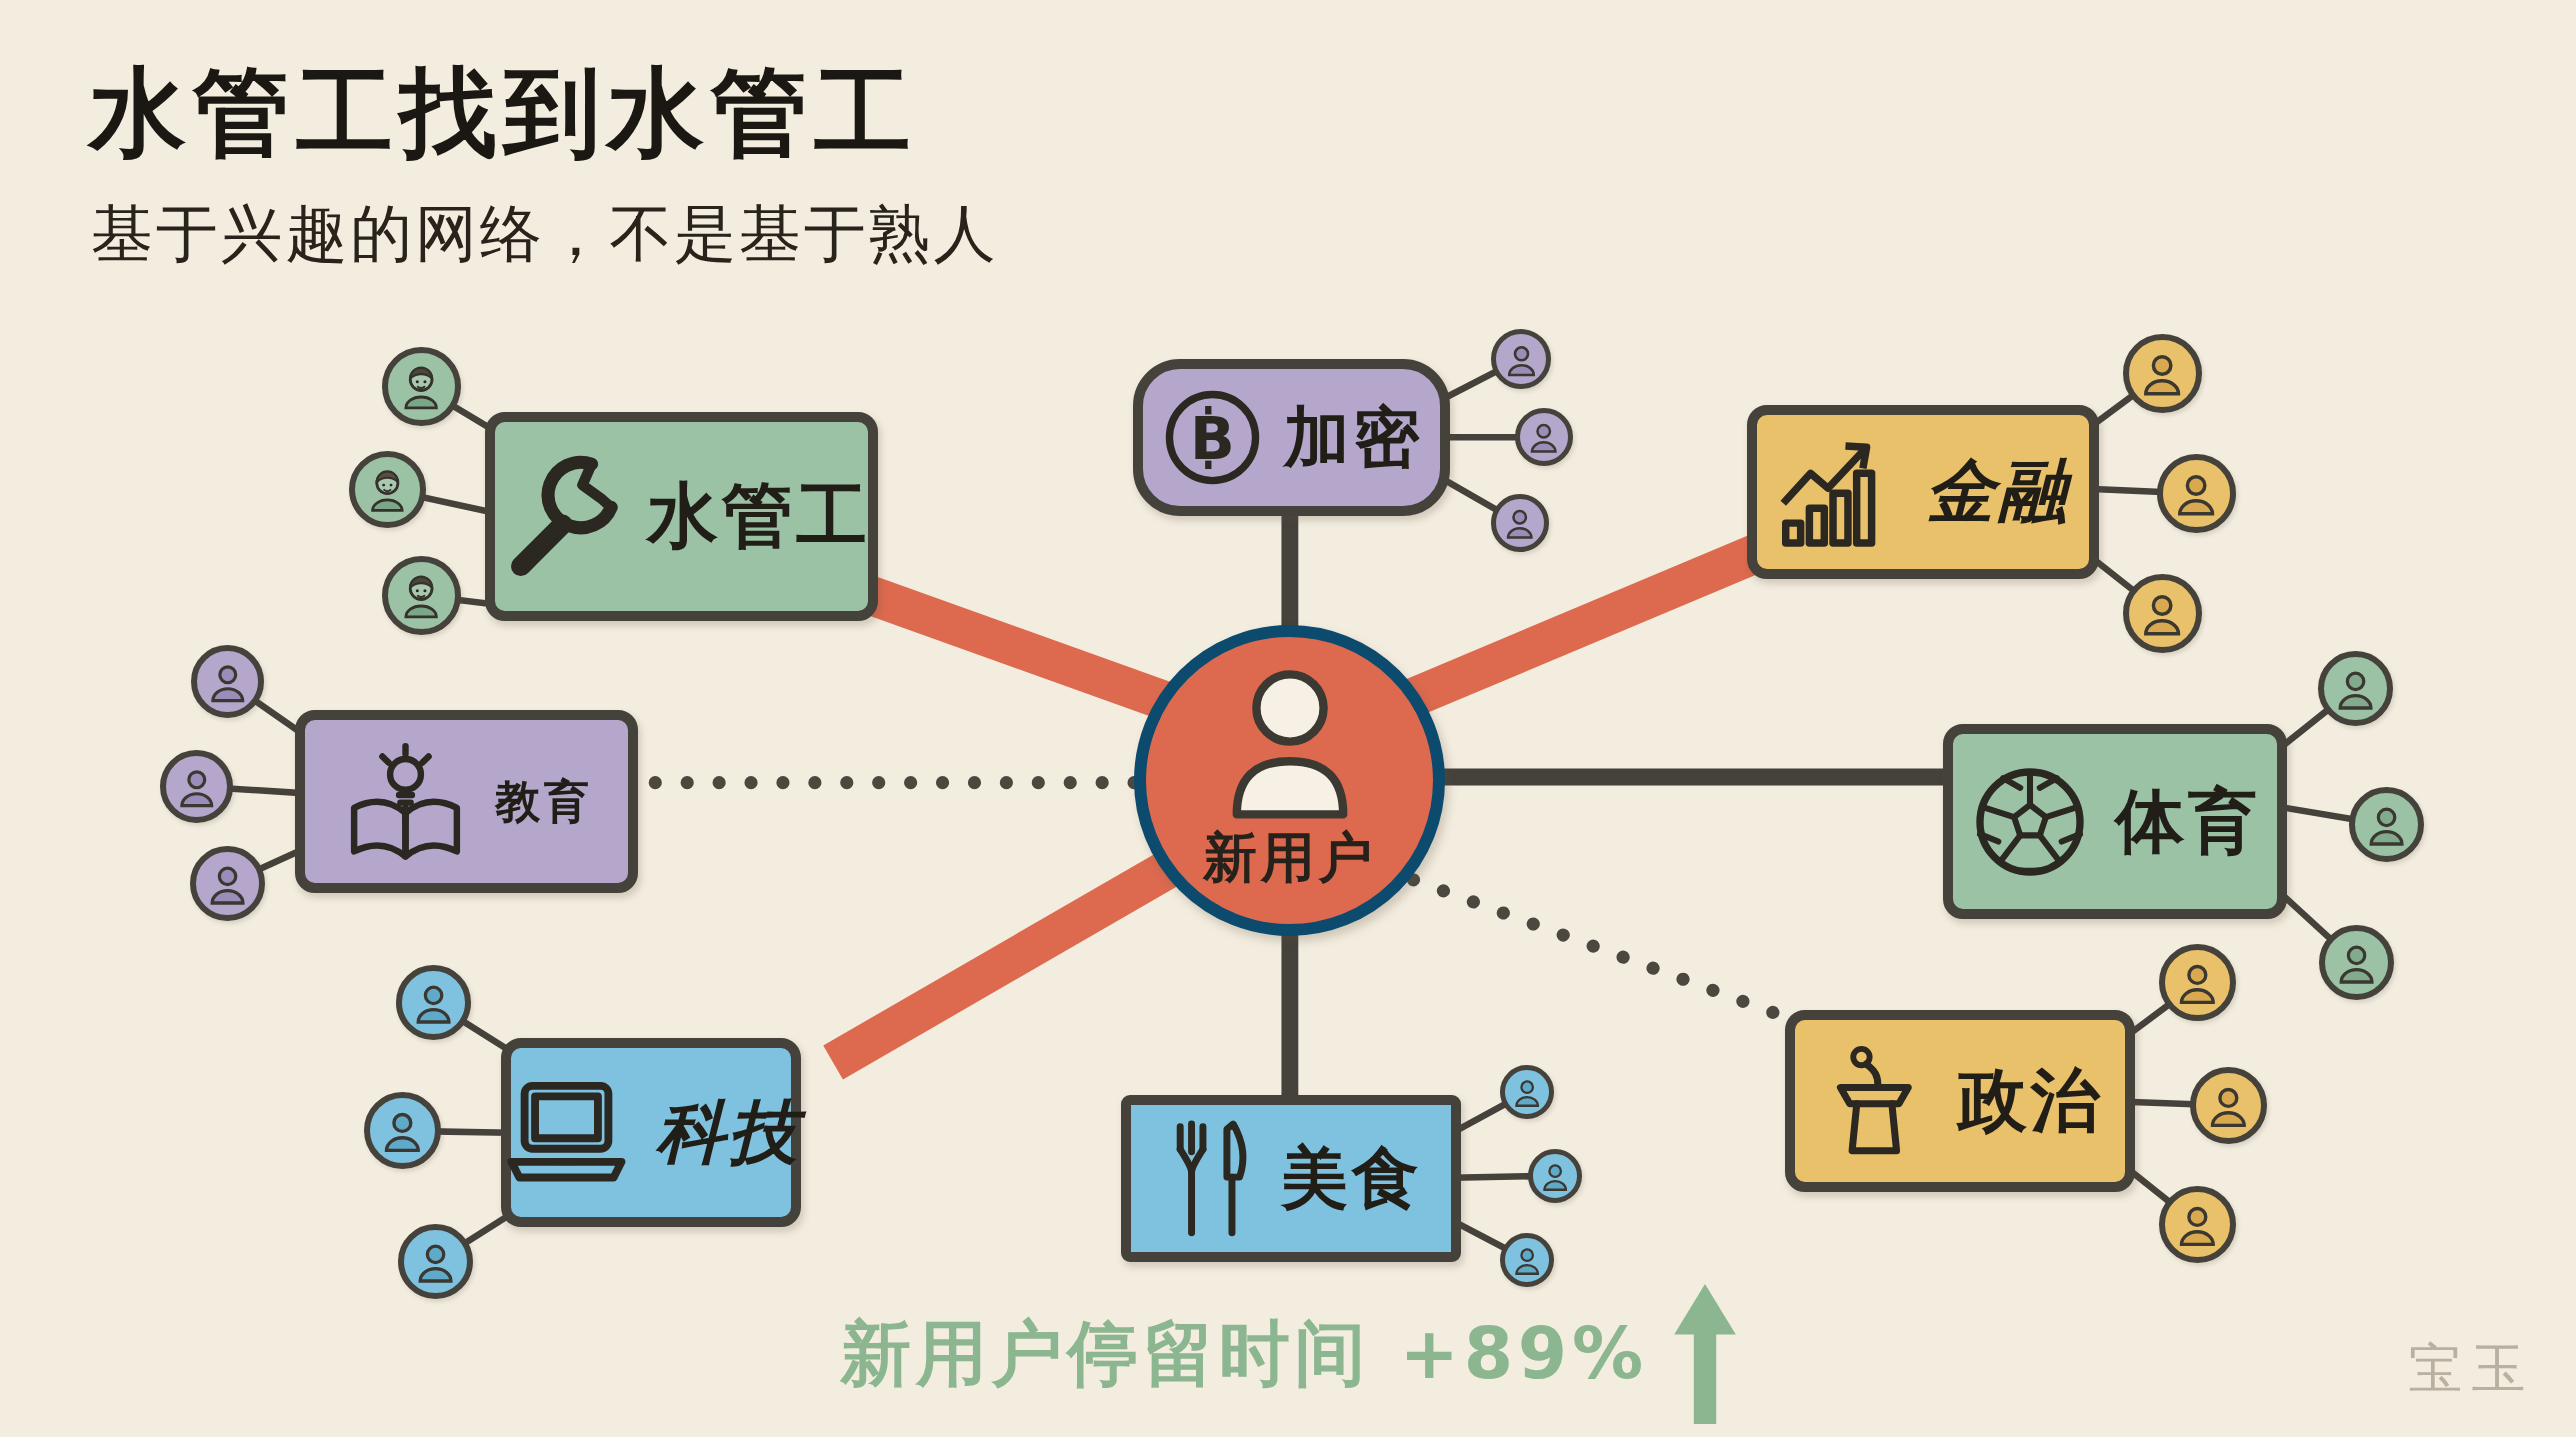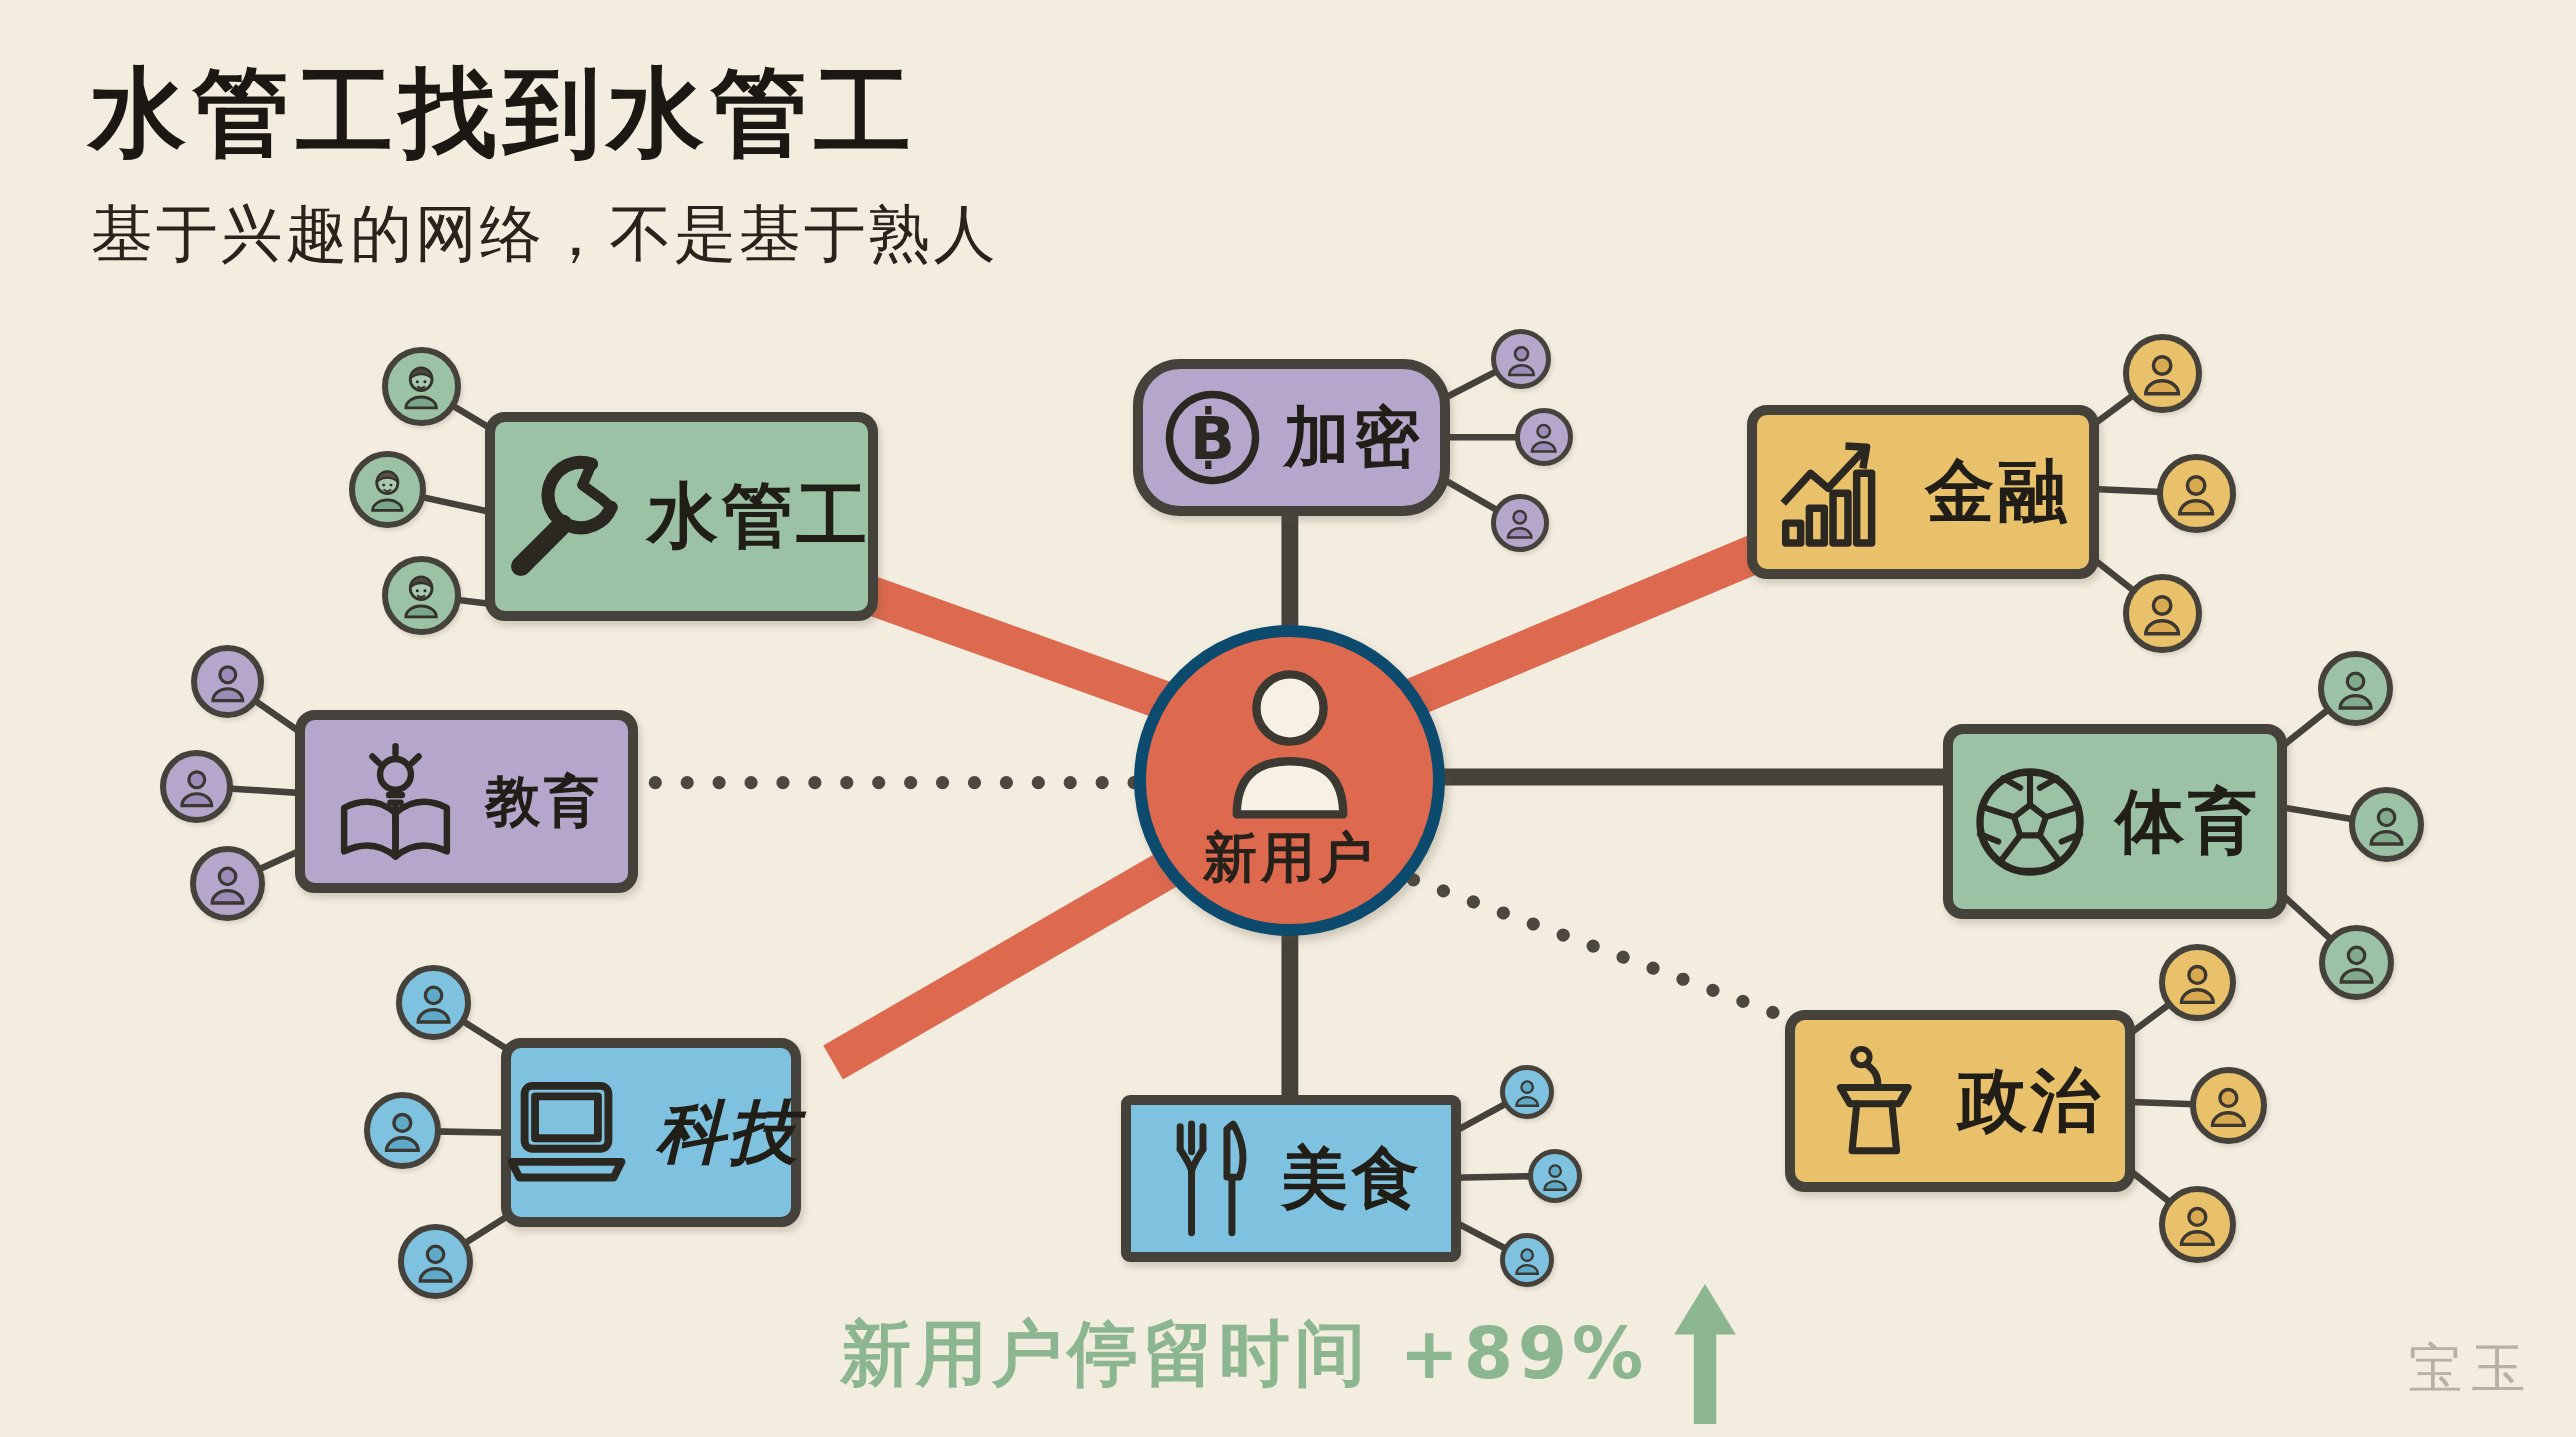--- a/index.html
+++ b/index.html
@@ -93,21 +93,21 @@
   <div class="cat-box" style="left:1133px;top:359px;width:317px;height:157px;background:#b4a7cb;border-radius:47px;gap:19px;">
     <svg class="icon-svg" width="105" height="105" viewBox="0 0 100 100">
       <circle cx="50" cy="50" r="41" fill="none" stroke="#2b2721" stroke-width="7"></circle>
       <text x="50" y="70" text-anchor="middle" font-size="56" font-weight="bold" fill="#2b2721" font-family="DejaVu Sans, sans-serif">B</text>
       <line x1="46" y1="20" x2="46" y2="28" stroke="#2b2721" stroke-width="6"></line>
       <line x1="46" y1="72" x2="46" y2="80" stroke="#2b2721" stroke-width="6"></line>
     </svg>
     <span class="cat-label" style="font-size:66px;">加密</span>
   </div>
 
-  <div class="cat-box" style="left:1747px;top:405px;width:352px;height:174px;background:#e9c16b;">
+  <div class="cat-box" style="left:1747px;top:405px;width:352px;height:174px;background:#e9c16b;font-style:italic;">
     <svg class="icon-svg" width="126" height="112" viewBox="0 0 100 90">
       <g fill="none" stroke="#2b2721" stroke-width="6" stroke-linejoin="round">
         <rect x="8" y="70" width="12" height="16"></rect>
         <rect x="27" y="58" width="12" height="28"></rect>
         <rect x="46" y="46" width="12" height="40"></rect>
         <rect x="65" y="30" width="12" height="56"></rect>
         <path d="M6 54 L28 30 L42 42 L72 10"></path>
         <path d="M56 8 L73 9 L70 26"></path>
       </g>
     </svg>
@@ -121,21 +121,21 @@
         <line x1="45" y1="42" x2="55" y2="42"></line>
           <line x1="46" y1="48" x2="54" y2="48"></line>
         <line x1="50" y1="52" x2="50" y2="62"></line>
         <line x1="32" y1="12" x2="37" y2="17"></line>
           <line x1="68" y1="12" x2="63" y2="17"></line>
         <line x1="50" y1="4" x2="50" y2="10"></line>
         <path d="M10 52 C24 45 38 46 50 56 L50 90 C38 80 24 79 10 86 Z"></path>
         <path d="M90 52 C76 45 62 46 50 56 L50 90 C62 80 76 79 90 86 Z"></path>
       </g>
     </svg>
-    <span class="cat-label" style="font-size:55px;">教育</span>
+    <span class="cat-label" style="font-size:45px;">教育</span>
   </div>
 
   <div class="cat-box" style="left:1943px;top:724px;width:344px;height:195px;background:#9cc2a6;">
     <svg class="icon-svg" width="122" height="122" viewBox="0 0 100 100">
       <circle cx="50" cy="50" r="41" fill="none" stroke="#2b2721" stroke-width="6"></circle>
       <polygon points="50,36 63,46 58,61 42,61 37,46" fill="none" stroke="#2b2721" stroke-width="5" stroke-linejoin="round"></polygon>
       <g stroke="#2b2721" stroke-width="5" stroke-linecap="round">
         <line x1="50" y1="36" x2="50" y2="10"></line>
         <line x1="63" y1="46" x2="88" y2="38"></line>
         <line x1="58" y1="61" x2="74" y2="82"></line>

